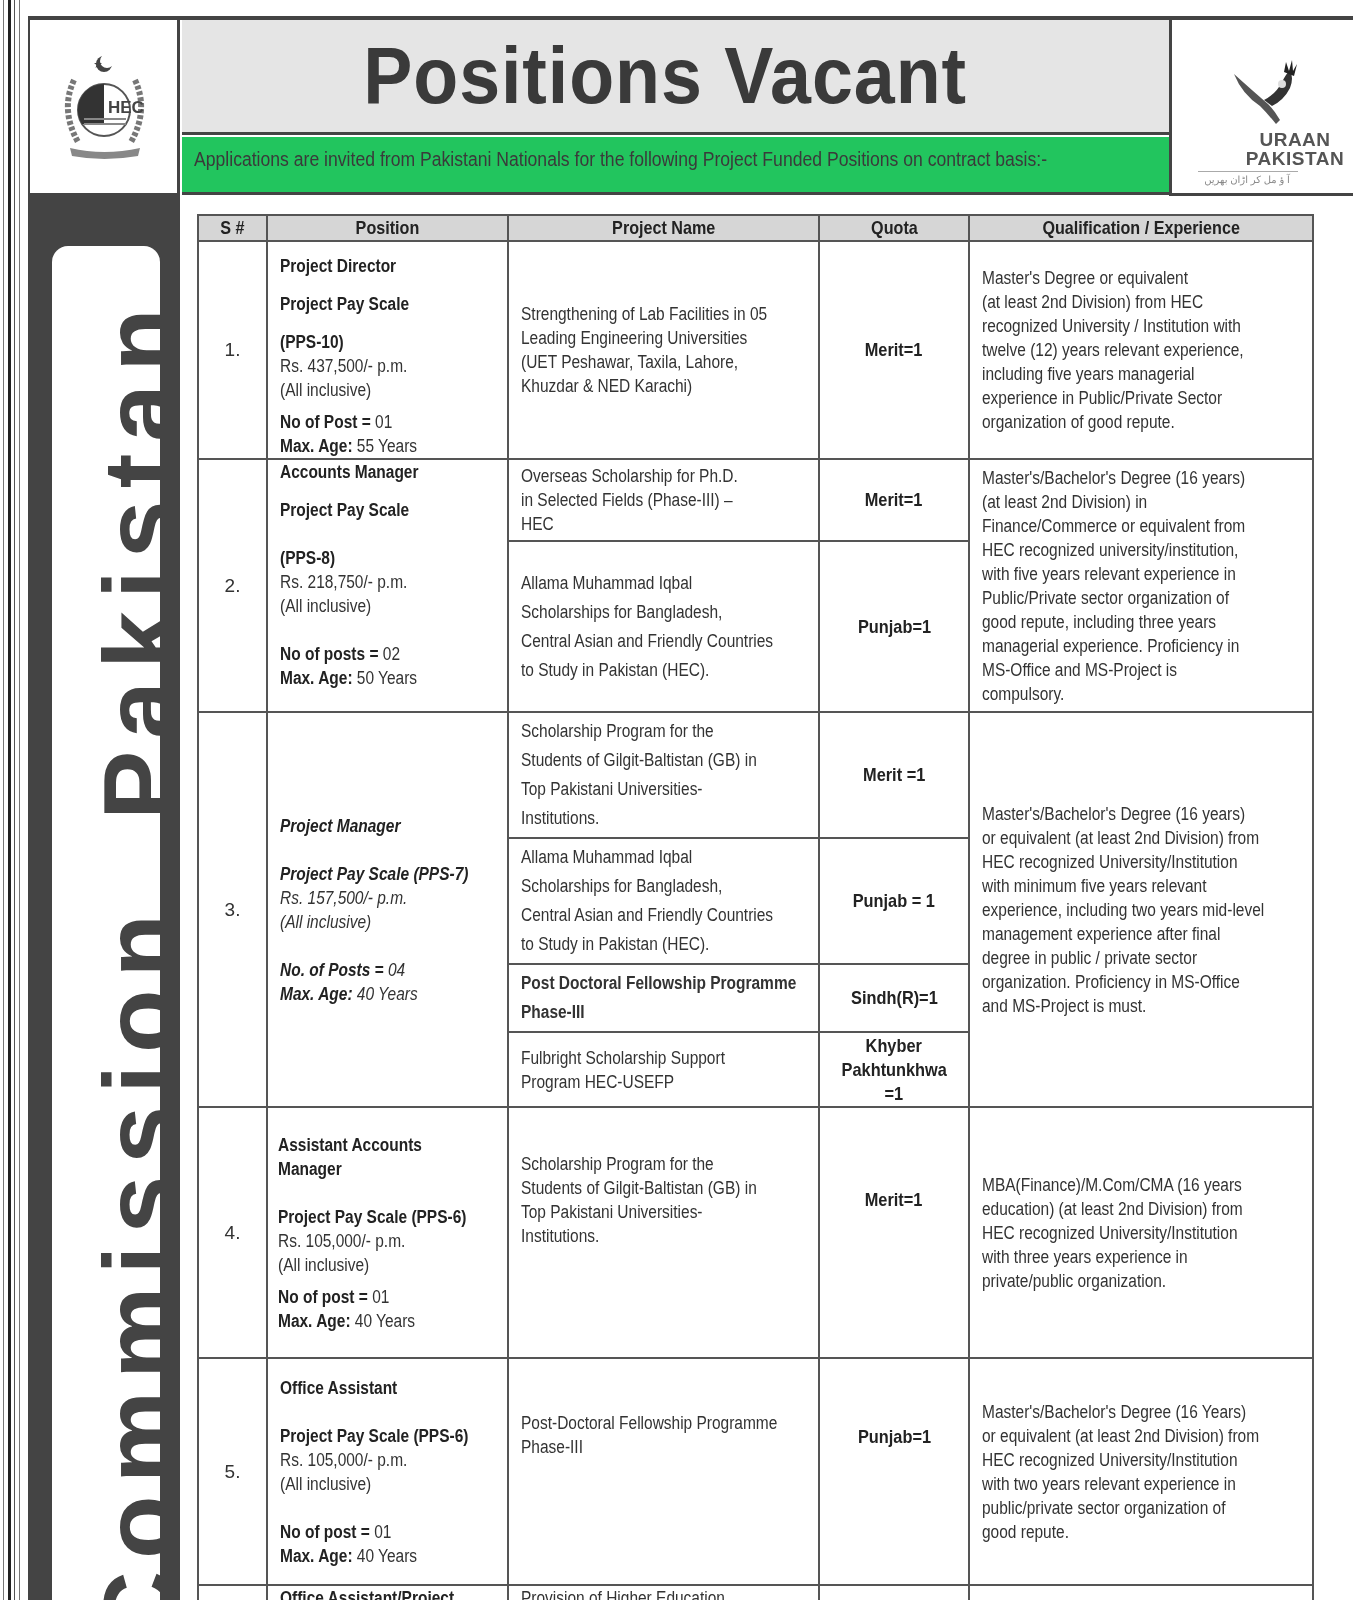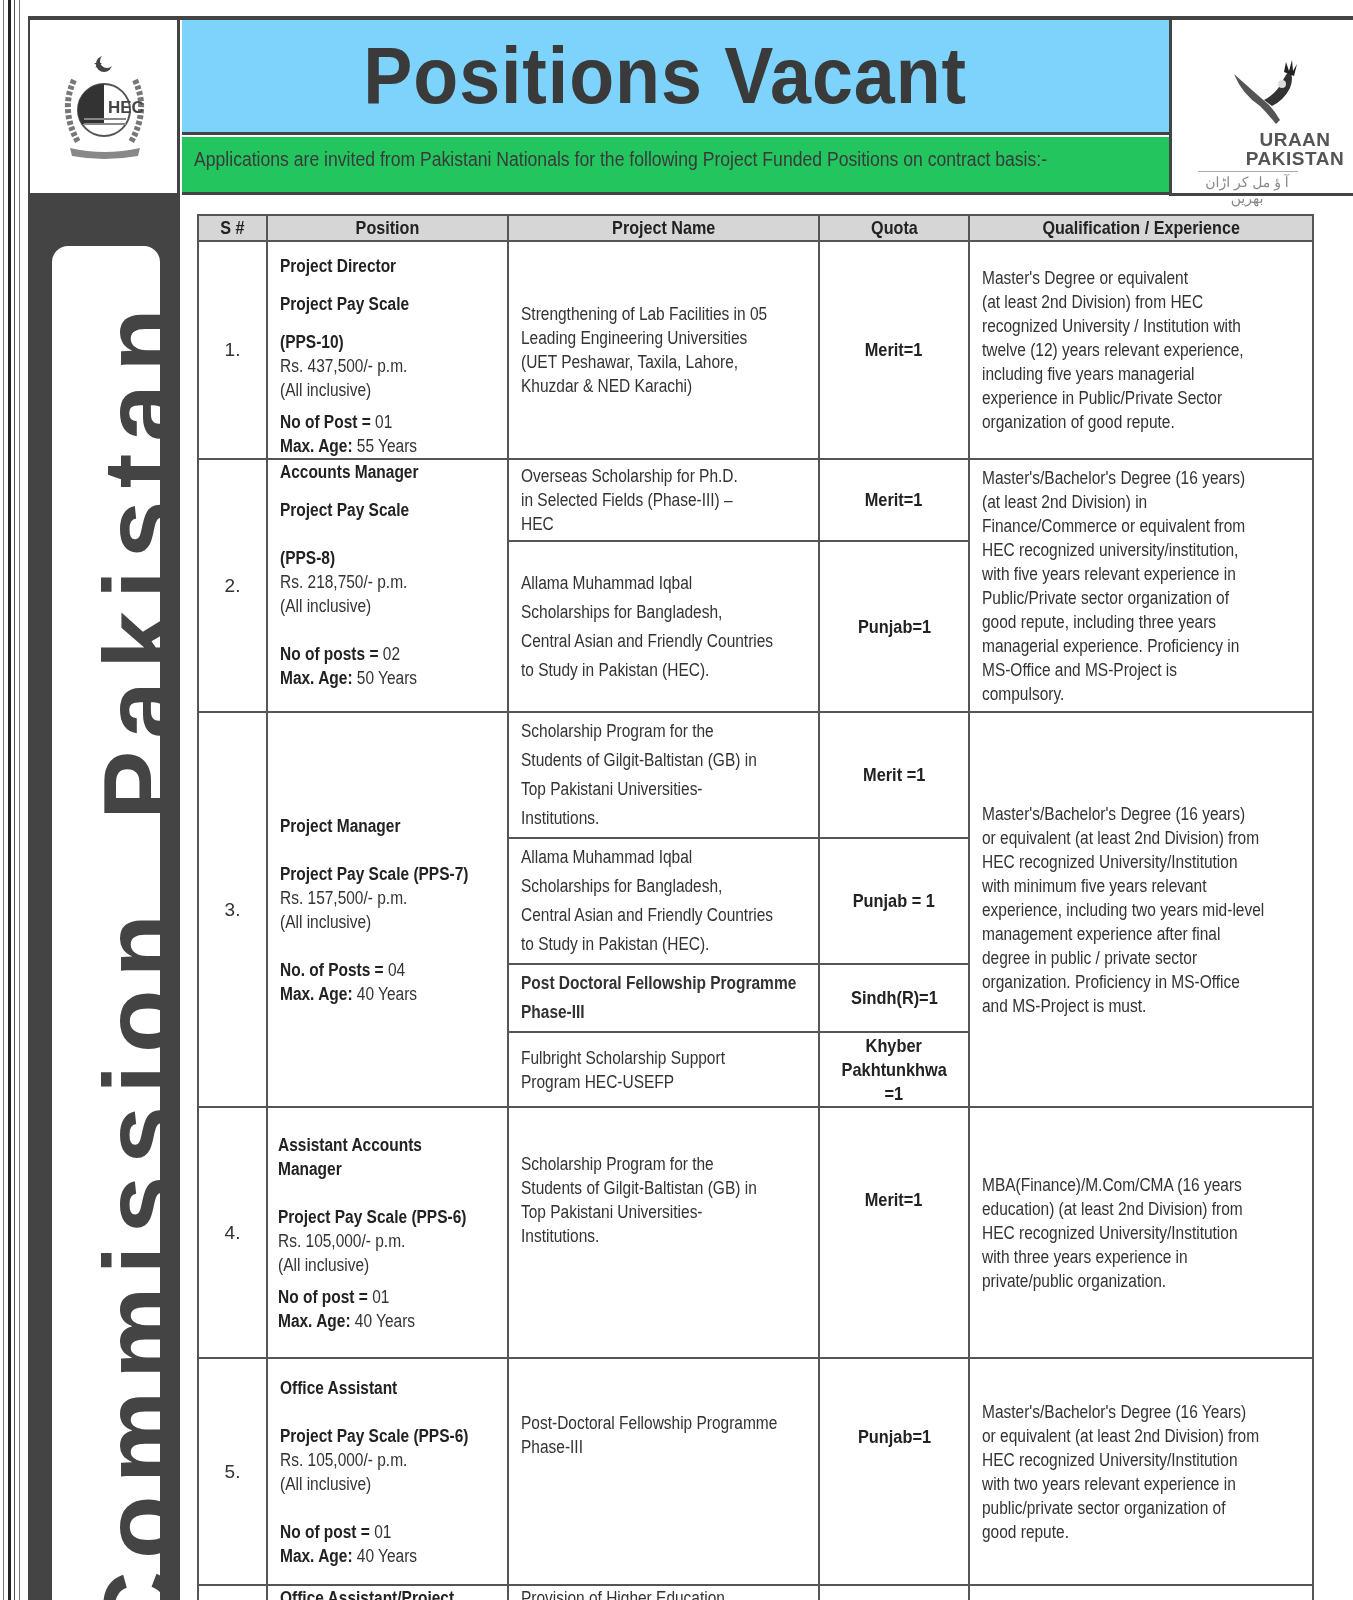--- a/index.html
+++ b/index.html
@@ -10,33 +10,33 @@
   .edge-lines .l1 { position: absolute; left: 3px; top: 0; width: 1px; height: 1600px; background: #777; }
   .edge-lines .l2 { position: absolute; left: 8px; top: 0; width: 3px; height: 1600px; background: #222; }
   .edge-lines .l3 { position: absolute; left: 14px; top: 0; width: 1px; height: 1600px; background: #555; }
   .edge-lines .l4 { position: absolute; left: 19px; top: 0; width: 1px; height: 1600px; background: #777; }
 
   .frame { position: absolute; left: 28px; top: 16px; width: 1325px; height: 1600px; border-top: 4px solid #444; border-left: 3px solid #444; }
 
   .hec-box { position: absolute; left: 30px; top: 20px; width: 150px; height: 176px; background: #fff; border-right: 3px solid #444; border-bottom: 3px solid #444; }
   .hec-logo { position: absolute; left: 22px; top: 30px; width: 105px; height: 115px; }
 
-  .title-band { position: absolute; left: 182px; top: 20px; width: 987px; height: 115px; background: #7dd3fc; border-bottom: 3px solid #444; display: flex; align-items: center; justify-content: center; }
+  .title-band { position: absolute; left: 182px; top: 20px; width: 987px; height: 115px; background: #e5e5e5; border-bottom: 3px solid #444; display: flex; align-items: center; justify-content: center; }
   .title-text { font-family: "Liberation Sans", sans-serif; font-weight: bold; font-size: 80px; letter-spacing: 1px; color: #3a3a3a; transform: scaleX(0.92); margin-left: -20px; }
 
   .intro-band { position: absolute; left: 182px; top: 137px; width: 987px; height: 58px; background: #22c55e; border-bottom: 3px solid #444; }
   .intro-text { position: absolute; left: 12px; top: 11px; font-size: 20px; color: #3a3a3a; transform: scaleX(0.88); transform-origin: left center; white-space: nowrap; }
 
   .uraan-box { position: absolute; left: 1169px; top: 20px; width: 184px; height: 176px; background: #fff; border-left: 3px solid #444; border-bottom: 3px solid #444; }
   .uraan-bird { position: absolute; left: 52px; top: 34px; width: 80px; height: 80px; }
   .uraan-name { position: absolute; left: 0; width: 150px; text-align: center; font-weight: bold; font-size: 19px; color: #555; line-height: 19px; letter-spacing: 0.5px; margin-left: 48px; }
   .uraan-name.l1 { top: 110px; }
   .uraan-name.l2 { top: 129px; text-align: center; }
   .uraan-rule { position: absolute; left: 26px; top: 151px; width: 100px; height: 1px; background: #aaa; }
-  .uraan-tag { position: absolute; left: 20px; top: 154px; width: 110px; text-align: center; font-size: 14px; color: #888; letter-spacing: 1px; }
+  .uraan-tag { position: absolute; left: 20px; top: 154px; width: 110px; text-align: center; font-size: 10px; color: #888; letter-spacing: 1px; }
 
   .side-band { position: absolute; left: 30px; top: 196px; width: 150px; height: 1404px; background: #444; }
   .side-pill { position: absolute; left: 22px; top: 50px; width: 108px; height: 1400px; background: #fff; border-radius: 16px 16px 0 0; overflow: hidden; }
   .side-text { position: absolute; left: 54px; top: 1400px; transform-origin: 0 0; transform: rotate(-90deg); white-space: nowrap; font-family: "Liberation Sans", sans-serif; font-weight: bold; font-size: 104px; color: #444; letter-spacing: 12px; line-height: 1; }
   .side-text-wrap { position: absolute; left: -18px; top: 0; width: 108px; height: 1400px; }
 
   .table-wrap { position: absolute; left: 197px; top: 214px; width: 1115px; }
   table { border-collapse: collapse; width: 1115px; table-layout: fixed; }
   th, td { border: 2px solid #555; vertical-align: middle; }
   th { background: #d6d6d6; font-weight: bold; font-size: 19px; height: 26px; padding: 0; text-align: center; color: #222; }
@@ -213,21 +213,21 @@
           <span class="line"><span class="sq">Allama Muhammad Iqbal</span></span>
           <span class="line"><span class="sq">Scholarships for Bangladesh,</span></span>
           <span class="line"><span class="sq">Central Asian and Friendly Countries</span></span>
           <span class="line"><span class="sq">to Study in Pakistan (HEC).</span></span>
         </td>
         <td class="quota"><span class="sqc">Punjab=1</span></td>
       </tr>
 
       <tr style="height:120px;">
         <td class="sn" rowspan="4"><span>3.</span></td>
-        <td class="pos" rowspan="4" style="vertical-align:middle;">
+        <td class="pos" rowspan="4" style="vertical-align:middle;font-style:italic;">
           <span class="line b"><span class="sq">Project Manager</span></span>
           <span class="gap-l"></span>
           <span class="line b"><span class="sq">Project Pay Scale (PPS-7)</span></span>
           <span class="line"><span class="sq">Rs. 157,500/- p.m.</span></span>
           <span class="line"><span class="sq">(All inclusive)</span></span>
           <span class="gap-l"></span>
           <span class="line"><span class="sq"><span class="b">No. of Posts = </span><span>04</span></span></span>
           <span class="line"><span class="sq"><span class="b">Max. Age:</span><span> 40 Years</span></span></span>
         </td>
         <td class="proj" style="line-height:29px;">

